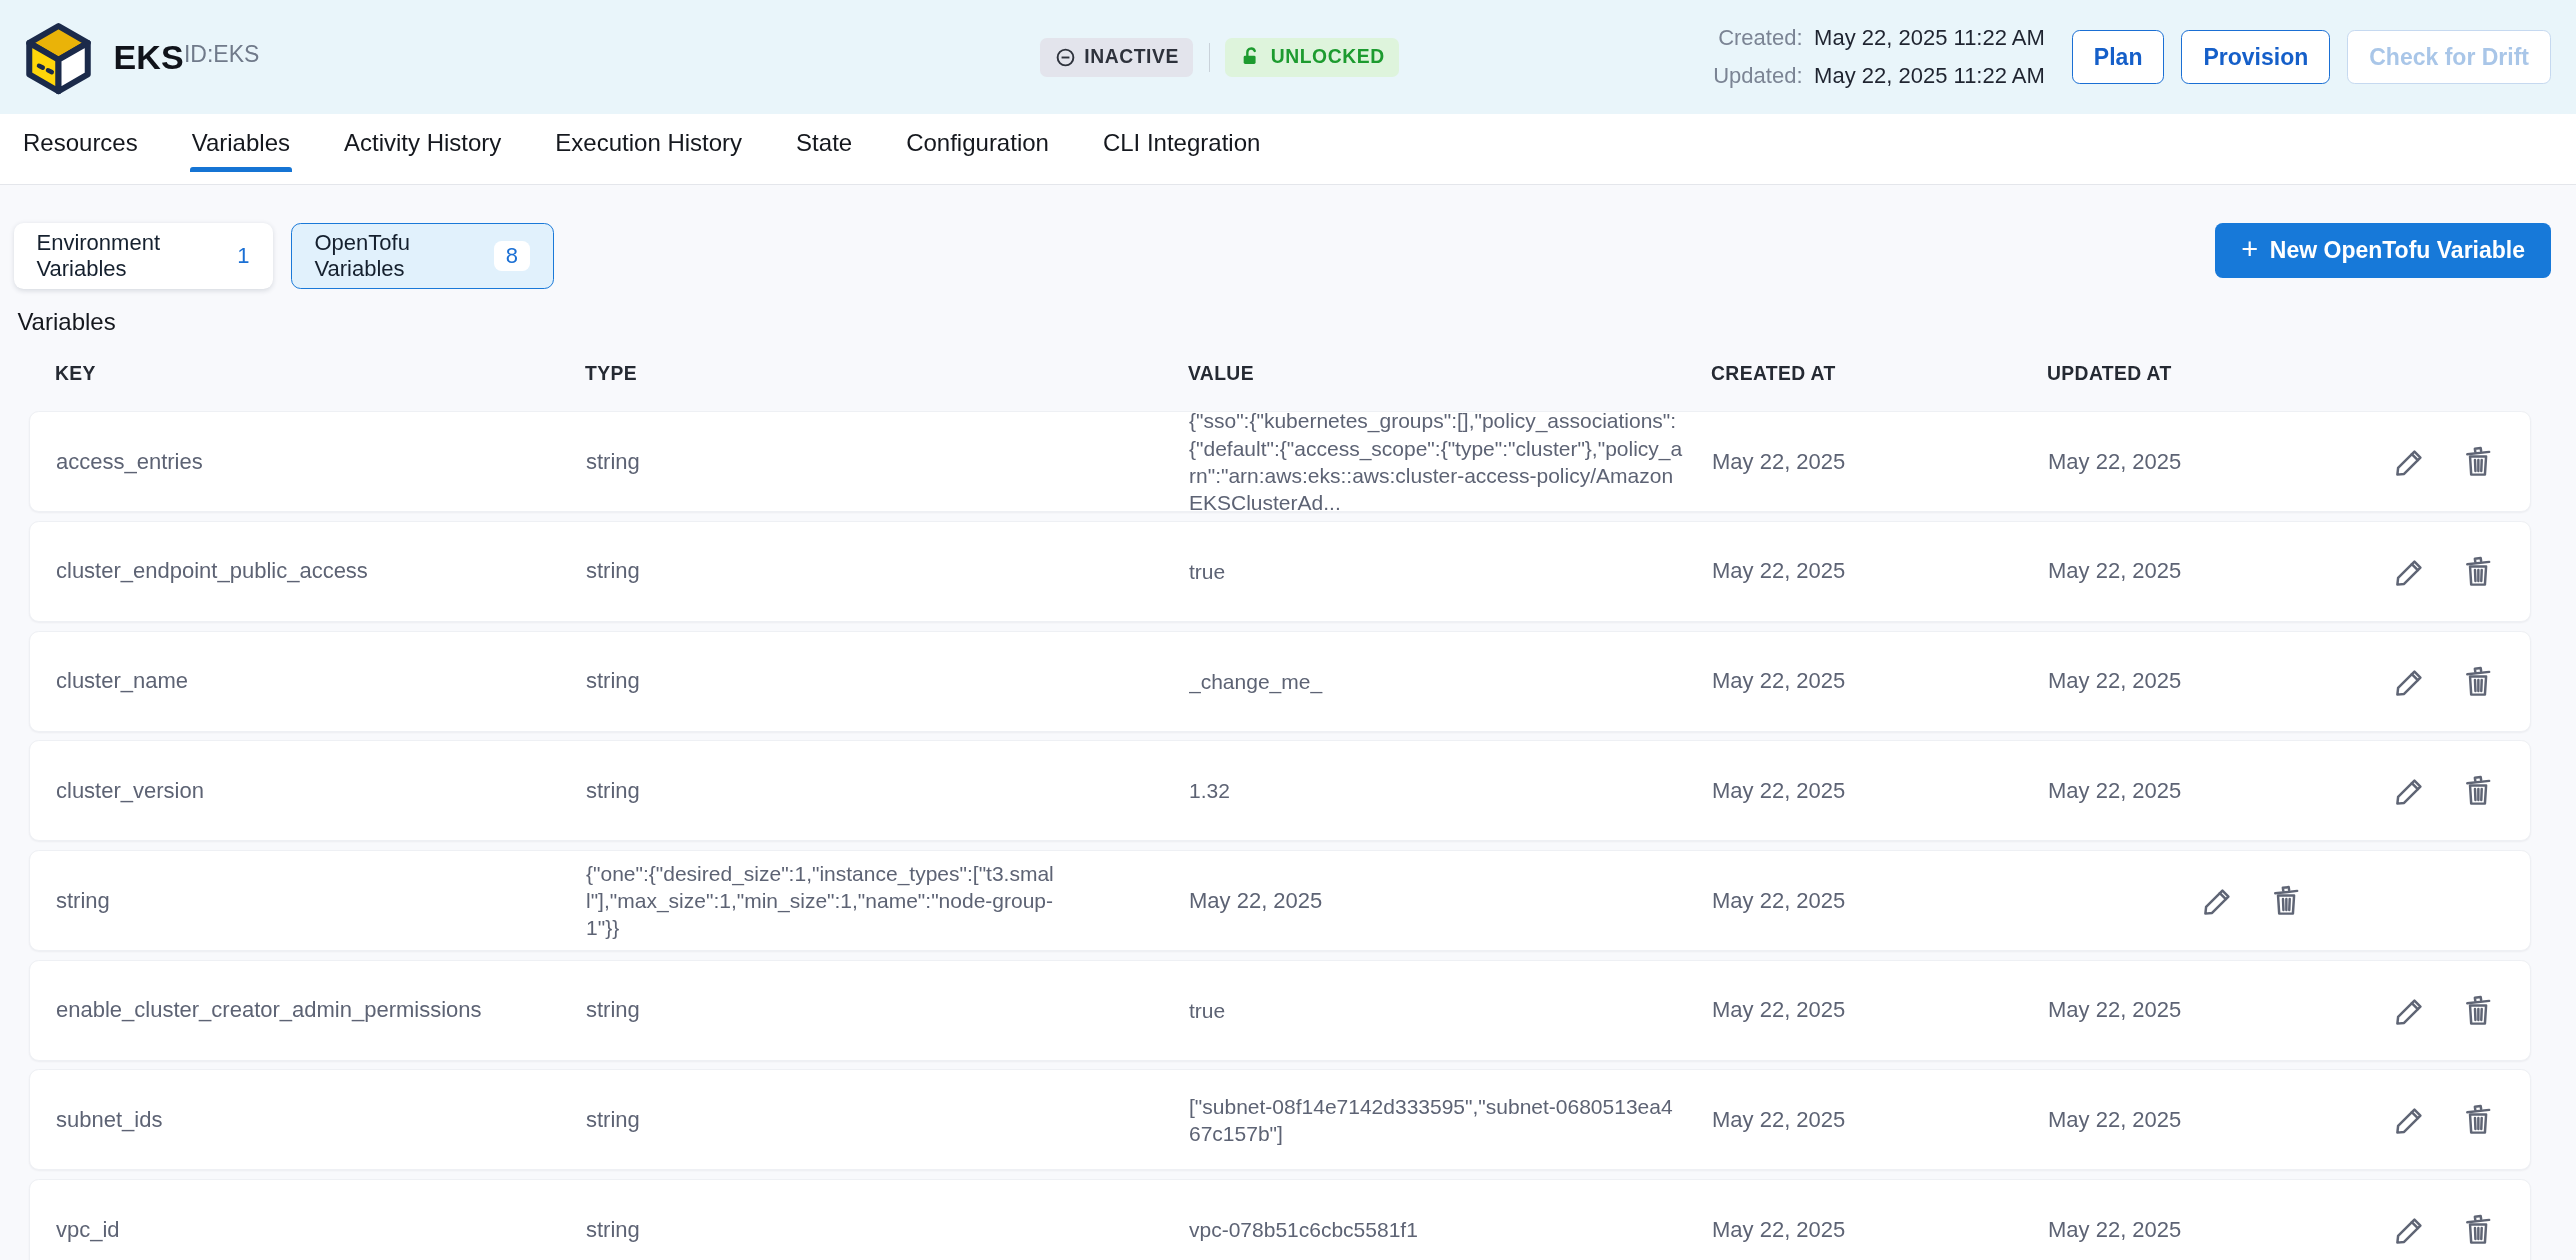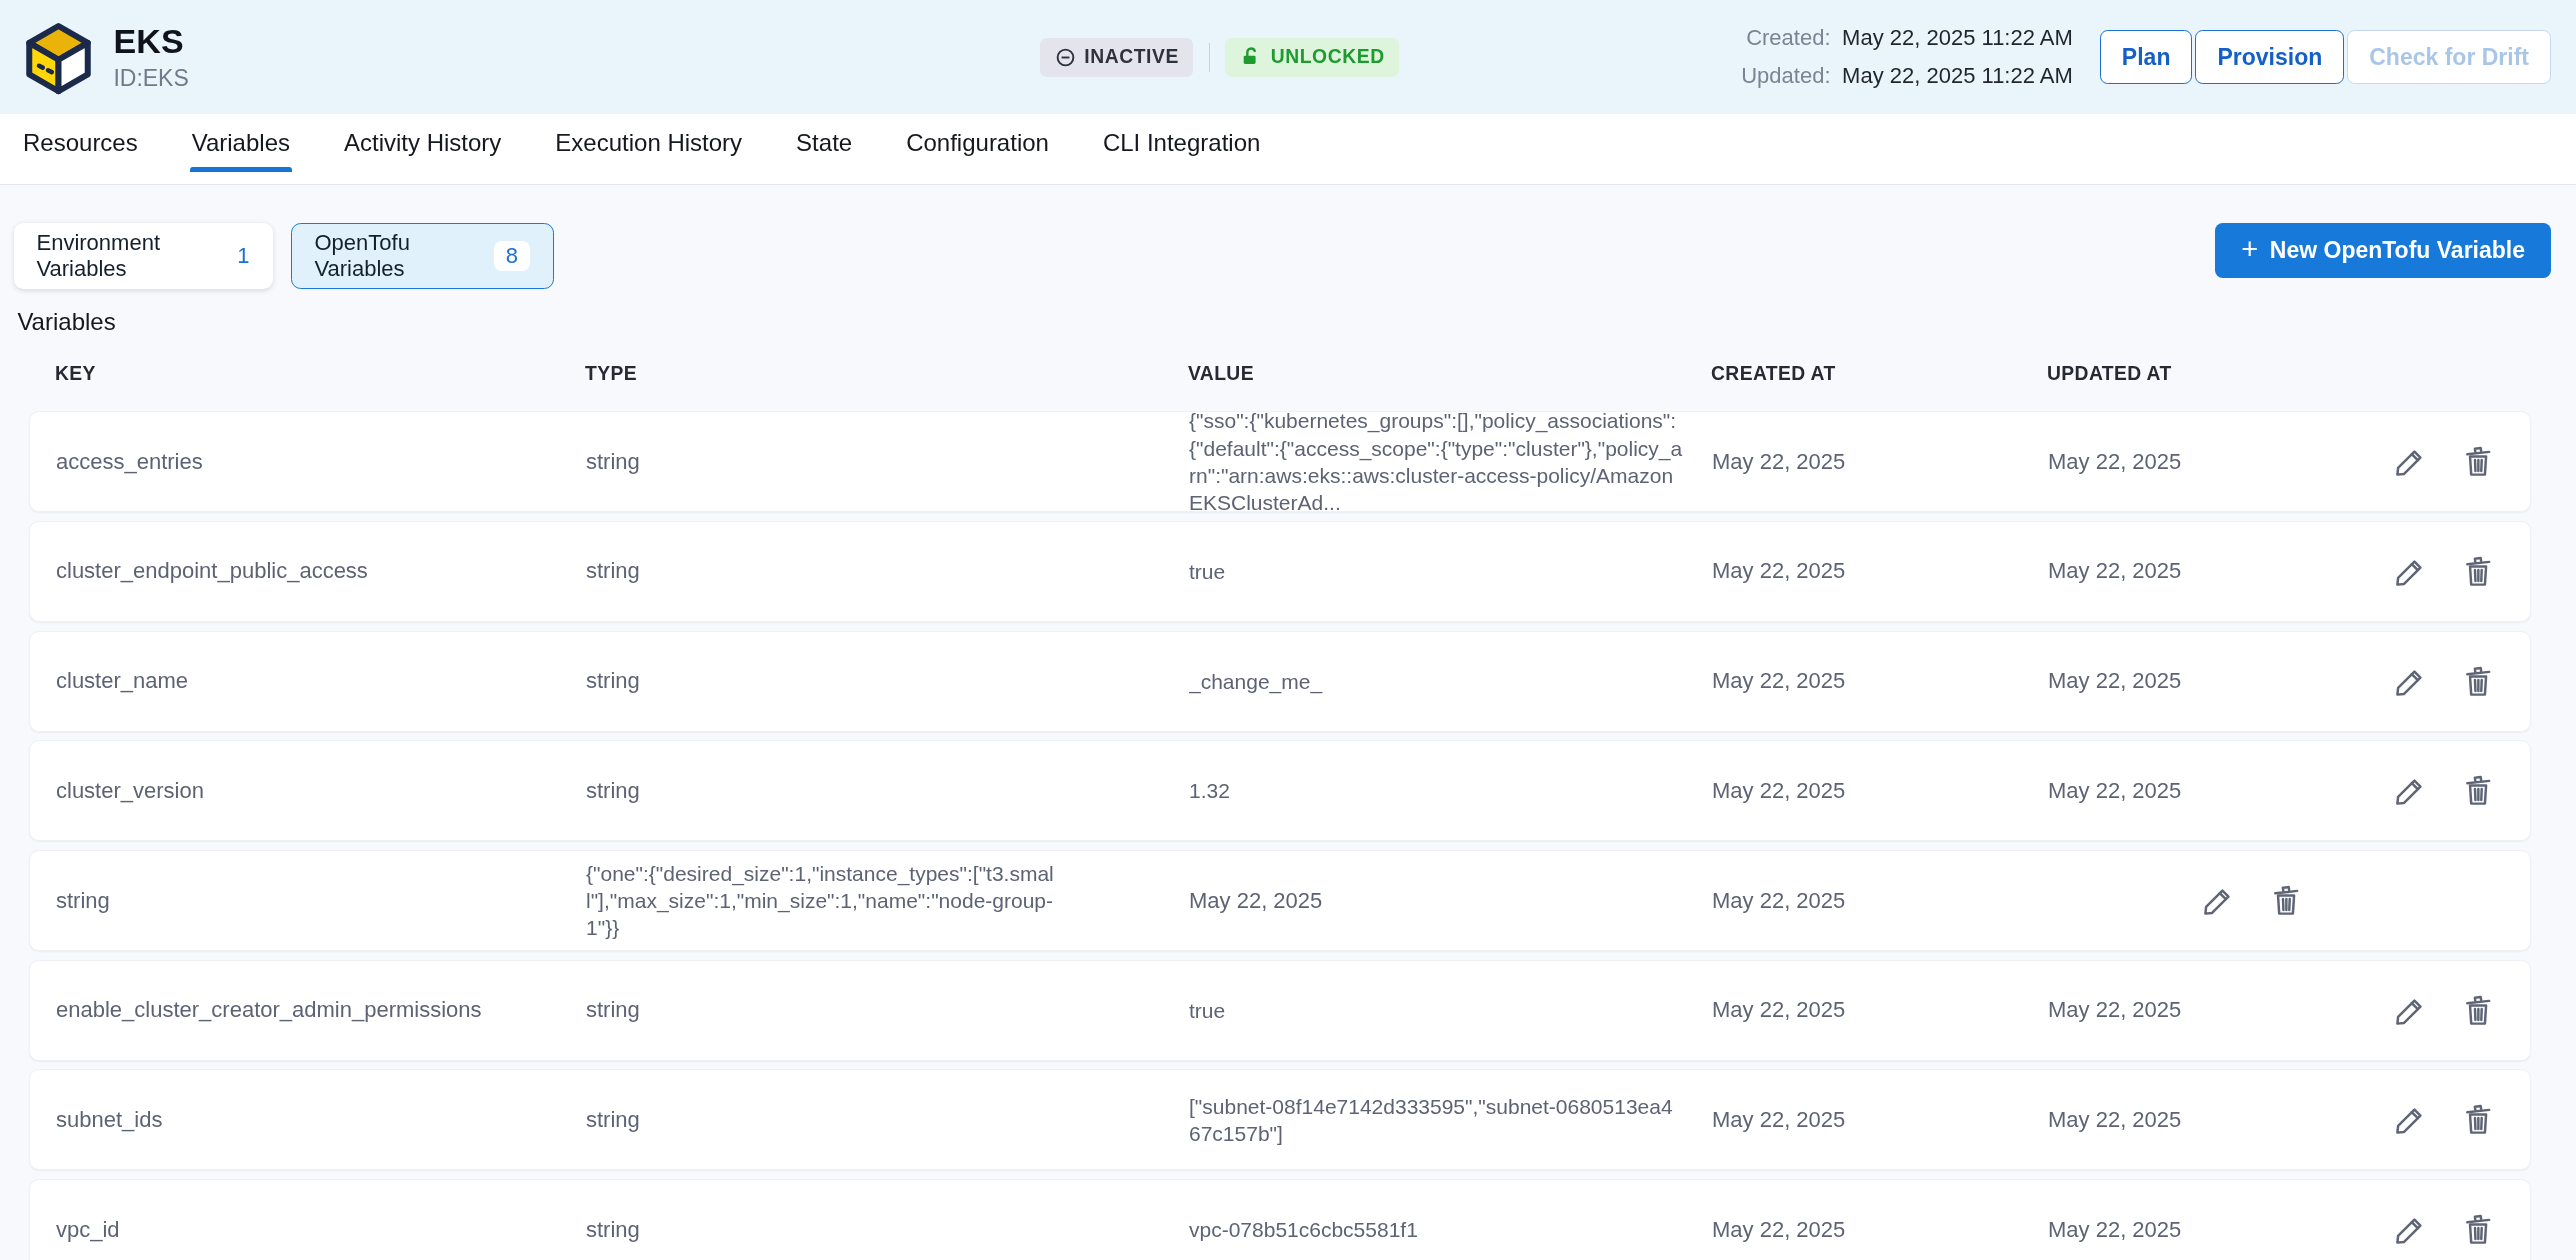--- a/index.html
+++ b/index.html
@@ -4,38 +4,38 @@
 <style>
   * { margin:0; padding:0; box-sizing:border-box; }
   html,body { width:2576px; height:1261px; overflow:hidden;
     font-family:"Liberation Sans", sans-serif; background:#f8f9fc; color:#1c212b; }
 
   
   .app-header { position:relative; height:114px; background:#e9f5fa;
     display:flex; align-items:center; padding:0 25px 0 21px; }
   .brand { display:flex; align-items:center; gap:17.4px; }
   .logo { width:75px; height:75px; flex:0 0 auto; }
-  .title-block { display:flex; flex-direction:column; justify-content:center; }
+  .title-block { display:flex; justify-content:center; }
   .page-title { font-size:34px; font-weight:bold; color:#10131a; letter-spacing:0.2px; }
   .page-subtitle { font-size:23px; color:#707a8a; margin-top:3.9px; }
 
   .badges { position:absolute; left:1040px; top:0; height:100%;
     display:flex; align-items:center; gap:15.5px; }
   .badge { display:flex; align-items:center; gap:8.7px; height:39px; padding:0 14.5px;
     border-radius:6.8px; font-size:19.3px; font-weight:bold; letter-spacing:0.6px; }
   .badge.inactive { background:#e3e4ec; color:#2e323c; }
   .badge.unlocked { background:#def4dc; color:#1d9b2f; }
   .badge-divider { width:1px; height:29px; background:#c9d2da; }
 
   .header-right { margin-left:auto; display:flex; align-items:center; gap:27px; }
   .timestamps { display:flex; flex-direction:column; gap:11.6px; }
   .ts-row { display:flex; align-items:baseline; gap:11.6px; justify-content:flex-start; }
   .ts-label { font-size:22px; color:#7b8494; min-width:101px; text-align:right; }
   .ts-value { font-size:22px; color:#1f2430; font-weight:500; white-space:nowrap; }
-  .header-actions { display:flex; gap:3px; }
+  .header-actions { display:flex; gap:17px; }
   .btn-outline { height:54px; padding:0 21px; background:#ffffff; border:1.9px solid #1a6fd4;
     border-radius:7.7px; color:#155fc9; font-size:23px; font-weight:bold; cursor:pointer;
     font-family:"Liberation Sans",sans-serif; }
   .btn-outline.disabled { color:#a9c6e8; border-color:#c6d9f0; cursor:default; }
 
   
   .tabbar { height:71px; background:#ffffff; border-bottom:1px solid #e4e6eb;
     display:flex; align-items:stretch; padding:0 0 12px 23px; gap:54px; }
   .tab { position:relative; display:flex; align-items:center; font-size:24px;
     color:#15181e; cursor:pointer; white-space:nowrap; }

